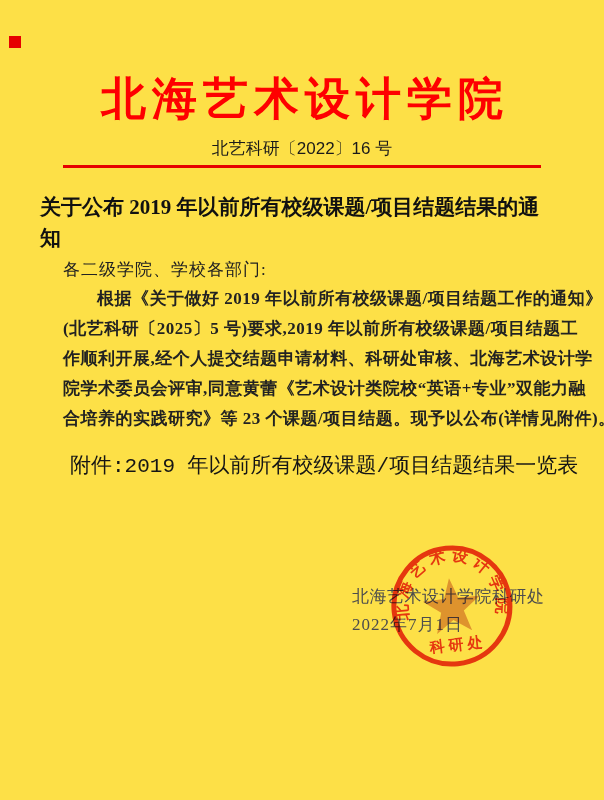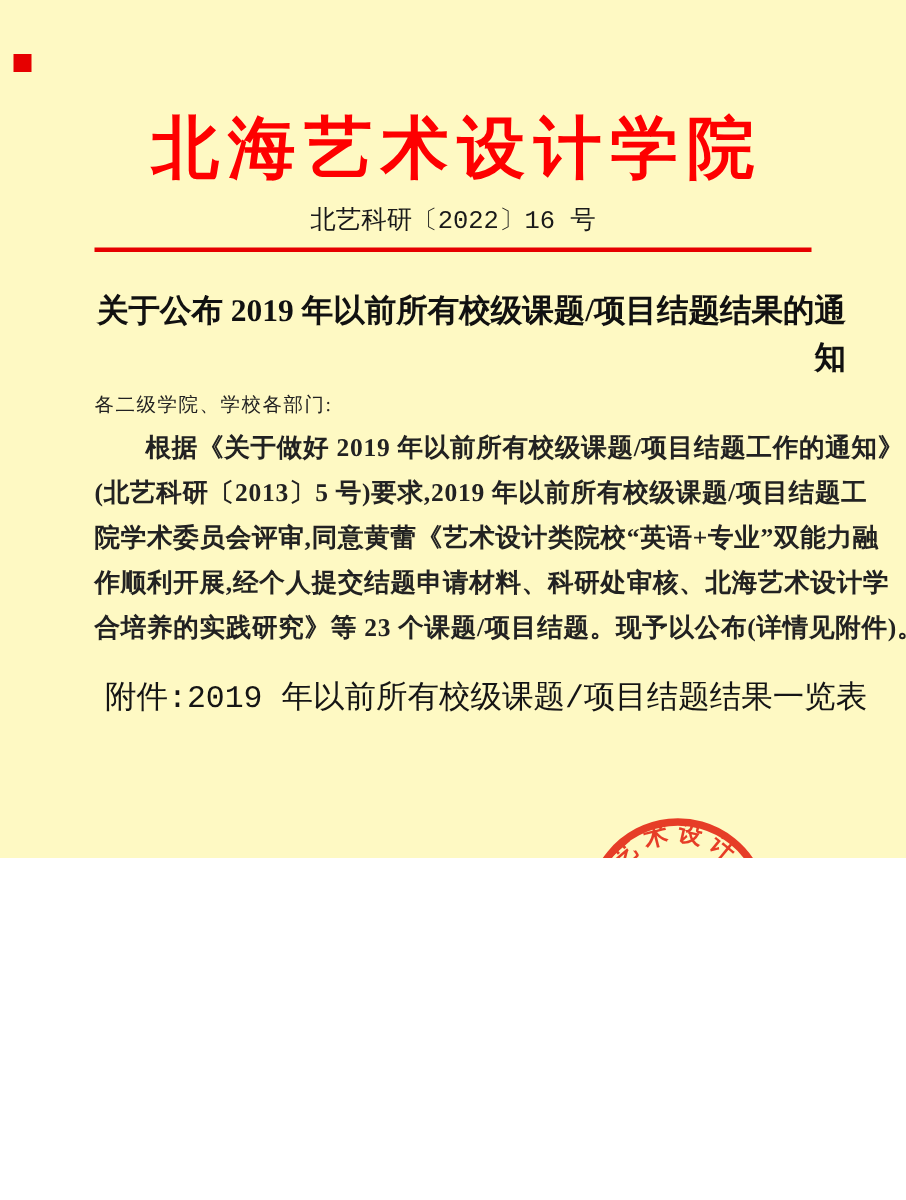--- a/index.html
+++ b/index.html
@@ -1,19 +1,19 @@
 <!DOCTYPE html>
 <html style="--brand_red: #fe0000; --rule_red: #e60000; --seal_red: #e5291c; --seal_star: #d4867a; --body_text: #222222; --signature_text: #4d4d4d;"><head>
 <meta charset="utf-8">
 <style>
   html,body{margin:0;padding:0;background:#ffffff;}
   #page{
     position:relative;
-    width:604px;height:572px;
-    background:#fef9c3;
+    width:604px;height:800px;
+    background:#fde047;
     overflow:hidden;
     font-family:"Liberation Serif", serif;
     color:var(--body_text,#222222);
   }
   .corner-mark{
     position:absolute;left:9px;top:36px;width:12px;height:12px;
     background:var(--rule_red,#e60000);
   }
   .org-name{
     position:absolute;left:0;top:74px;width:604px;
@@ -21,39 +21,39 @@
     font-family:"Liberation Serif", serif;
     font-weight:bold;
     font-size:45px;line-height:50px;
     letter-spacing:6px;text-indent:6px;
     color:var(--brand_red,#fe0000);
     white-space:nowrap;
   }
   .doc-number{
     position:absolute;left:0;top:139px;width:604px;
     text-align:center;
-    font-family:Liberation Mono, monospace;
+    font-family:Liberation Sans, sans-serif;
     font-size:17px;line-height:20px;
     color:#1a1a1a;
   }
   .red-rule{
     position:absolute;left:63px;top:165px;width:478px;height:3px;
     background:var(--rule_red,#e60000);
   }
   .notice-title{
     position:absolute;left:40px;top:192px;width:524px;
-    text-align:right;
+    text-align:left;
     font-family:"Liberation Serif", serif;
     font-weight:bold;
     font-size:21px;line-height:31px;
     color:#111111;
   }
   .salutation{
     position:absolute;left:63px;top:258px;width:478px;
-    font-size:13px;line-height:24px;letter-spacing:1px;
+    font-size:17px;line-height:24px;letter-spacing:1px;
   }
   .body-par{
     position:absolute;left:63px;top:284px;width:478px;font-weight:bold;
   }
   .body-line{
     font-size:17px;line-height:30px;height:30px;
     letter-spacing:0.5px;
     text-align:justify;text-align-last:justify;
     text-justify:inter-character;
     white-space:nowrap;
@@ -121,23 +121,23 @@
 
   <div class="notice-title">
     <div>关于公布 2019 年以前所有校级课题/项目结题结果的通</div>
     <div>知</div>
   </div>
 
   <div class="salutation">各二级学院、学校各部门:</div>
 
   <div class="body-par">
     <div class="body-line indent">根据《关于做好 2019 年以前所有校级课题/项目结题工作的通知》</div>
-    <div class="body-line">(北艺科研〔2013〕5 号)要求,2019 年以前所有校级课题/项目结题工</div>
+    <div class="body-line">(北艺科研〔2025〕5 号)要求,2019 年以前所有校级课题/项目结题工</div>
+    <div class="body-line">作顺利开展,经个人提交结题申请材料、科研处审核、北海艺术设计学</div>
     <div class="body-line">院学术委员会评审,同意黄蕾《艺术设计类院校“英语+专业”双能力融</div>
-    <div class="body-line">作顺利开展,经个人提交结题申请材料、科研处审核、北海艺术设计学</div>
     <div class="body-line">合培养的实践研究》等 23 个课题/项目结题。现予以公布(详情见附件)。</div>
   </div>
 
   <div class="attachment">附件:2019 年以前所有校级课题/项目结题结果一览表</div>
 
   <div class="sig-issuer">北海艺术设计学院科研处</div>
 
   <div class="sig-date">2022年7月1日</div>
 
   <svg class="seal" viewBox="0 0 128 126" xmlns="http://www.w3.org/2000/svg" aria-hidden="true">

